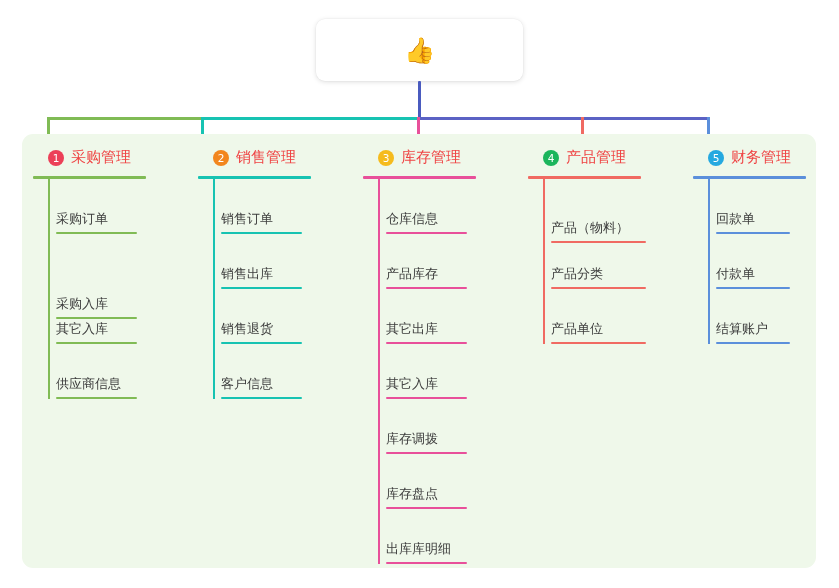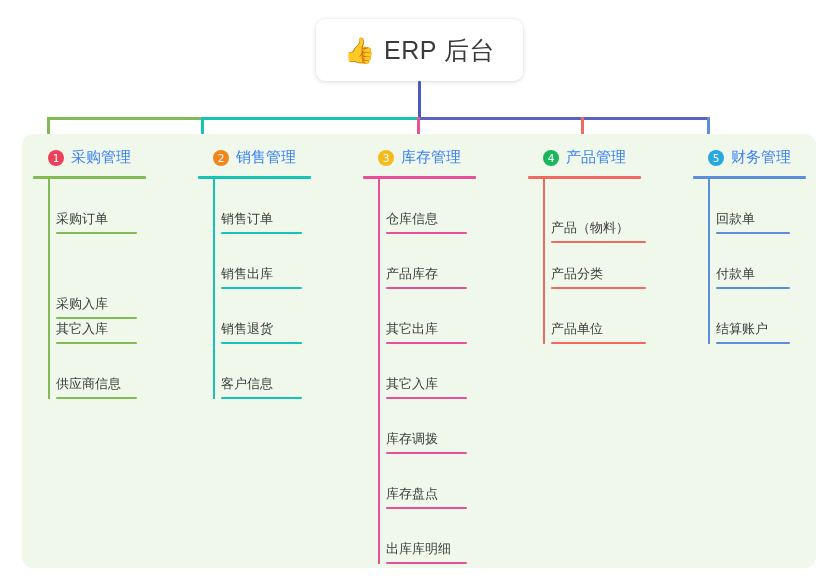--- a/index.html
+++ b/index.html
@@ -55,21 +55,21 @@
     padding-left:15px;
     box-sizing:border-box;
   }
   .badge{
     width:16px;height:16px;border-radius:50%;
     color:#fff;font-size:10.5px;line-height:16px;
     text-align:center;display:inline-block;
     flex:0 0 auto;
     font-family:"DejaVu Sans",sans-serif;
   }
-  .col-title{font-size:15px;color:#3b82f6;white-space:nowrap;}
+  .col-title{font-size:15px;color:#ef4444;white-space:nowrap;}
   .head-rule{height:3px;margin-top:7px;border-radius:1px;}
 
   
   .trunk{position:absolute;width:2px;top:179px;}
 
   .leaf{
     position:absolute;
     height:0;
   }
   .leaf-label{
@@ -86,21 +86,20 @@
     border-radius:1px;
   }
 </style>
 </head>
 <body>
 
 <div id="stage">
 
   <div class="root-card">
     <span class="root-emoji">👍</span>
-    <span class="root-title">ERP 后台</span>
   </div>
 
   <div id="connectors">
       <div class="vstem" style="left: 418px; top: 81px; height: 38px; background: rgb(74, 91, 191);"></div>
       <div class="hseg" style="left: 47px; top: 117px; width: 155px; background: rgb(128, 187, 85);"></div>
       <div class="hseg" style="left: 202px; top: 117px; width: 216px; background: rgb(23, 195, 178);"></div>
       <div class="hseg" style="left: 418px; top: 117px; width: 291px; background: rgb(91, 98, 196);"></div>
       <div class="drop" style="left: 47px; top: 117px; height: 22px; background: rgb(128, 187, 85);"></div>
       <div class="drop" style="left: 201px; top: 117px; height: 22px; background: rgb(23, 195, 178);"></div>
       <div class="drop" style="left: 417px; top: 117px; height: 22px; background: rgb(232, 80, 154);"></div>

